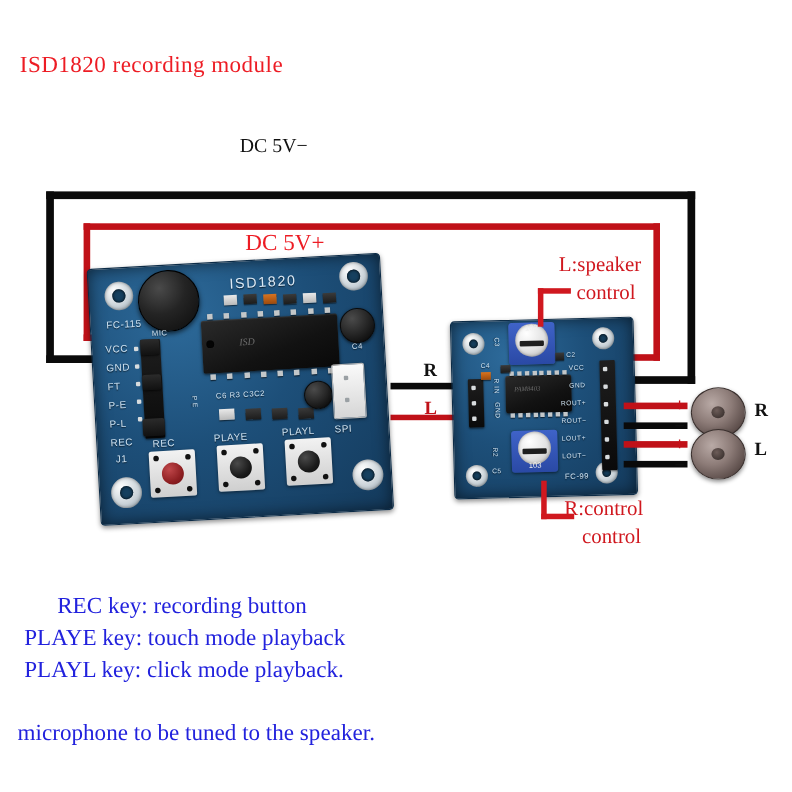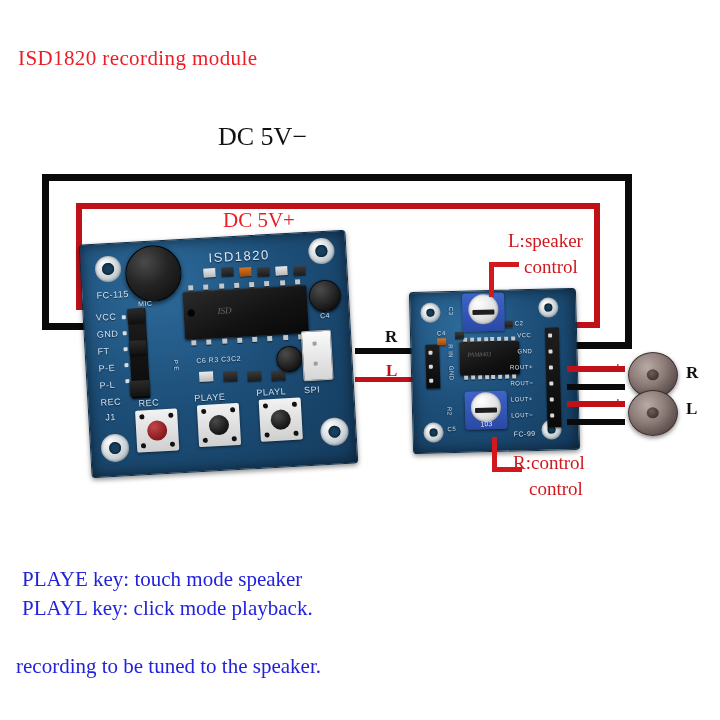--- a/index.html
+++ b/index.html
@@ -4,21 +4,21 @@
 <style>
   html,body{margin:0;padding:0;background:#fff;}
   body{width:720px;height:720px;position:relative;overflow:hidden;
        font-family:"Liberation Serif",serif;}
   #stage{position:absolute;left:0;top:0;width:720px;height:720px;}
   .abs{position:absolute;}
 
   
   .hdr{color:#ed1c24;font-size:21px;letter-spacing:.4px;white-space:nowrap;
        font-family:"Liberation Serif",serif;}
-  .dcblk{color:#111;font-size:26px;white-space:nowrap;}
+  .dcblk{color:#111;font-size:18px;white-space:nowrap;}
   .dcred{color:#ed1c24;font-size:21px;white-space:nowrap;}
   .ann{color:#d0181f;font-size:19px;white-space:nowrap;line-height:22px;}
   .sig{color:#111;font-size:17px;font-weight:bold;white-space:nowrap;}
   .sigr{color:#c01118;font-size:17px;font-weight:bold;white-space:nowrap;}
   .spk-lbl{color:#111;font-size:17px;font-weight:bold;}
   .legend{color:#2222dd;font-size:21px;white-space:nowrap;line-height:29px;
           font-family:"Liberation Serif",serif;}
   .pm{font-size:17px;font-weight:bold;line-height:1;}
   .pm.p{color:#c41119;}
   .pm.m{color:#111;}
@@ -331,17 +331,18 @@
   <div class="abs pm p" style="left:613px;top:360px;">+</div>
   <div class="abs pm m" style="left:613px;top:379px;">−</div>
   <div class="abs pm p" style="left:613px;top:395px;">+</div>
   <div class="abs pm m" style="left:613px;top:414px;">−</div>
 
   <div class="abs spk" style="left:628px;top:352px;width:48px;height:44px;"></div>
   <div class="abs spk-lbl" style="left:686px;top:363px;">R</div>
   <div class="abs spk" style="left:628px;top:390px;width:48px;height:44px;"></div>
   <div class="abs spk-lbl" style="left:686px;top:399px;">L</div>
 
-  <div class="abs legend" style="left:22px;top:565px;">PLAYE key: touch mode speaker</div>
+  <div class="abs legend" style="left:52px;top:536px;">REC key: recording button</div>
+  <div class="abs legend" style="left:22px;top:565px;">PLAYE key: touch mode playback</div>
   <div class="abs legend" style="left:22px;top:594px;">PLAYL key: click mode playback.</div>
-  <div class="abs legend" style="left:16px;top:652px;">recording to be tuned to the speaker.</div>
+  <div class="abs legend" style="left:16px;top:652px;">microphone to be tuned to the speaker.</div>
 
 </div>
 
 </body></html>

